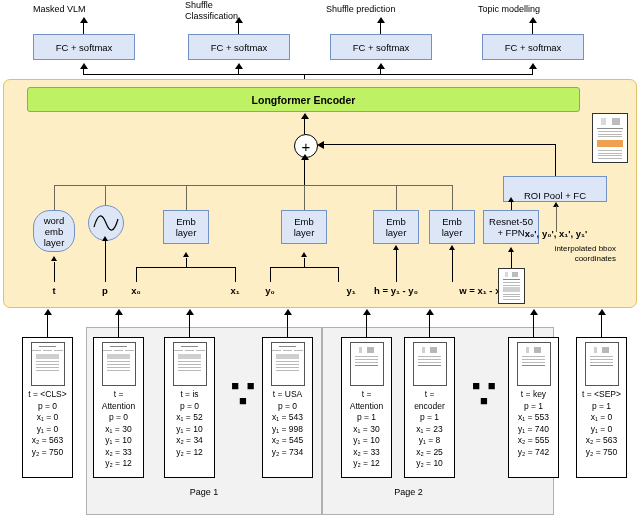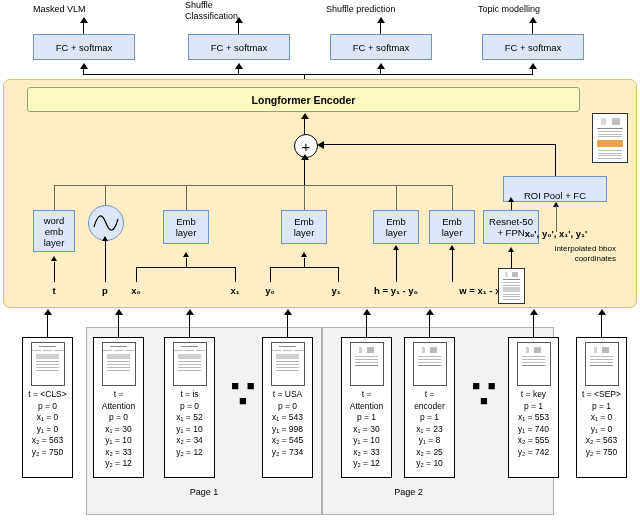--- a/index.html
+++ b/index.html
@@ -3,21 +3,21 @@
 <meta charset="utf-8">
 <style>
   html,body{margin:0;padding:0;background:#ffffff;}
   body{width:640px;height:523px;position:relative;overflow:hidden;
        font-family:"Liberation Sans","DejaVu Sans",sans-serif;color:#000;}
   .abs{position:absolute;}
   
   .blue-box{background:#dce6f7;border:1px solid #7392c4;box-sizing:border-box;
             display:flex;align-items:center;justify-content:center;text-align:center;
             font-size:9.5px;line-height:11px;}
-  .green-box{background:#fef9c3;border:1px solid #88a878;box-sizing:border-box;
+  .green-box{background:#bef264;border:1px solid #88a878;box-sizing:border-box;
              display:flex;align-items:center;justify-content:center;
              font-size:10.5px;font-weight:bold;}
   .yellow-panel{background:#fdeec6;border:1px solid #e0c068;border-radius:7px;box-sizing:border-box;}
   .grey-group{background:#f2f2f2;border:1px solid #b0b0b0;box-sizing:border-box;}
   .task-label{font-size:9px;text-align:left;line-height:11px;}
   
   .vline{background:#000;width:1.4px;}
   .hline{background:#000;height:1.4px;}
   .tline{background:#6b6b5a;width:1px;}
   .thline{background:#6b6b5a;height:1px;}
@@ -137,21 +137,21 @@
 </div>
 
 <div class="abs thline" style="left:54px;top:185px;width:399px;"></div>
 <div class="abs tline" style="left:54px;top:185px;height:25px;"></div>
 <div class="abs tline" style="left:105px;top:185px;height:20px;"></div>
 <div class="abs tline" style="left:186px;top:185px;height:25px;"></div>
 <div class="abs tline" style="left:304px;top:185px;height:25px;"></div>
 <div class="abs tline" style="left:396px;top:185px;height:25px;"></div>
 <div class="abs tline" style="left:452px;top:185px;height:25px;"></div>
 
-<div class="abs blue-box" style="left:33px;top:210px;width:42px;height:42px;flex-direction:column;">
+<div class="abs blue-box" style="left:33px;top:210px;width:42px;height:42px;flex-direction:column;border-radius:17px;">
   <div>word</div>
   <div>emb</div>
   <div>layer</div>
 </div>
 <div class="abs vline" style="left:54px;top:262px;height:20px;"></div>
 <div class="abs arrow-up-thin" style="left:51px;top:256px;"></div>
 <div class="abs varlbl" style="left:39px;top:285px;width:30px;">
   <span>t</span>
 </div>
 
@@ -187,21 +187,21 @@
   <div>layer</div>
 </div>
 <div class="abs vline" style="left:304px;top:258px;height:10px;"></div>
 <div class="abs arrow-up-thin" style="left:301px;top:252px;"></div>
 <div class="abs hline" style="left:270px;top:267px;width:69px;"></div>
 <div class="abs vline" style="left:270px;top:267px;height:15px;"></div>
 <div class="abs vline" style="left:338px;top:267px;height:15px;"></div>
 <div class="abs varlbl" style="left:255px;top:285px;width:30px;">
   <span>y₀</span>
 </div>
-<div class="abs varlbl" style="left:321px;top:285px;width:30px;">
+<div class="abs varlbl" style="left:336px;top:285px;width:30px;">
   <span>y₁</span>
 </div>
 
 <div class="abs blue-box" style="left:373px;top:210px;width:46px;height:34px;flex-direction:column;">
   <div>Emb</div>
   <div>layer</div>
 </div>
 <div class="abs vline" style="left:396px;top:250px;height:32px;"></div>
 <div class="abs arrow-up-thin" style="left:393px;top:245px;"></div>
 <div class="abs varlbl" style="left:355px;top:285px;width:82px;">

